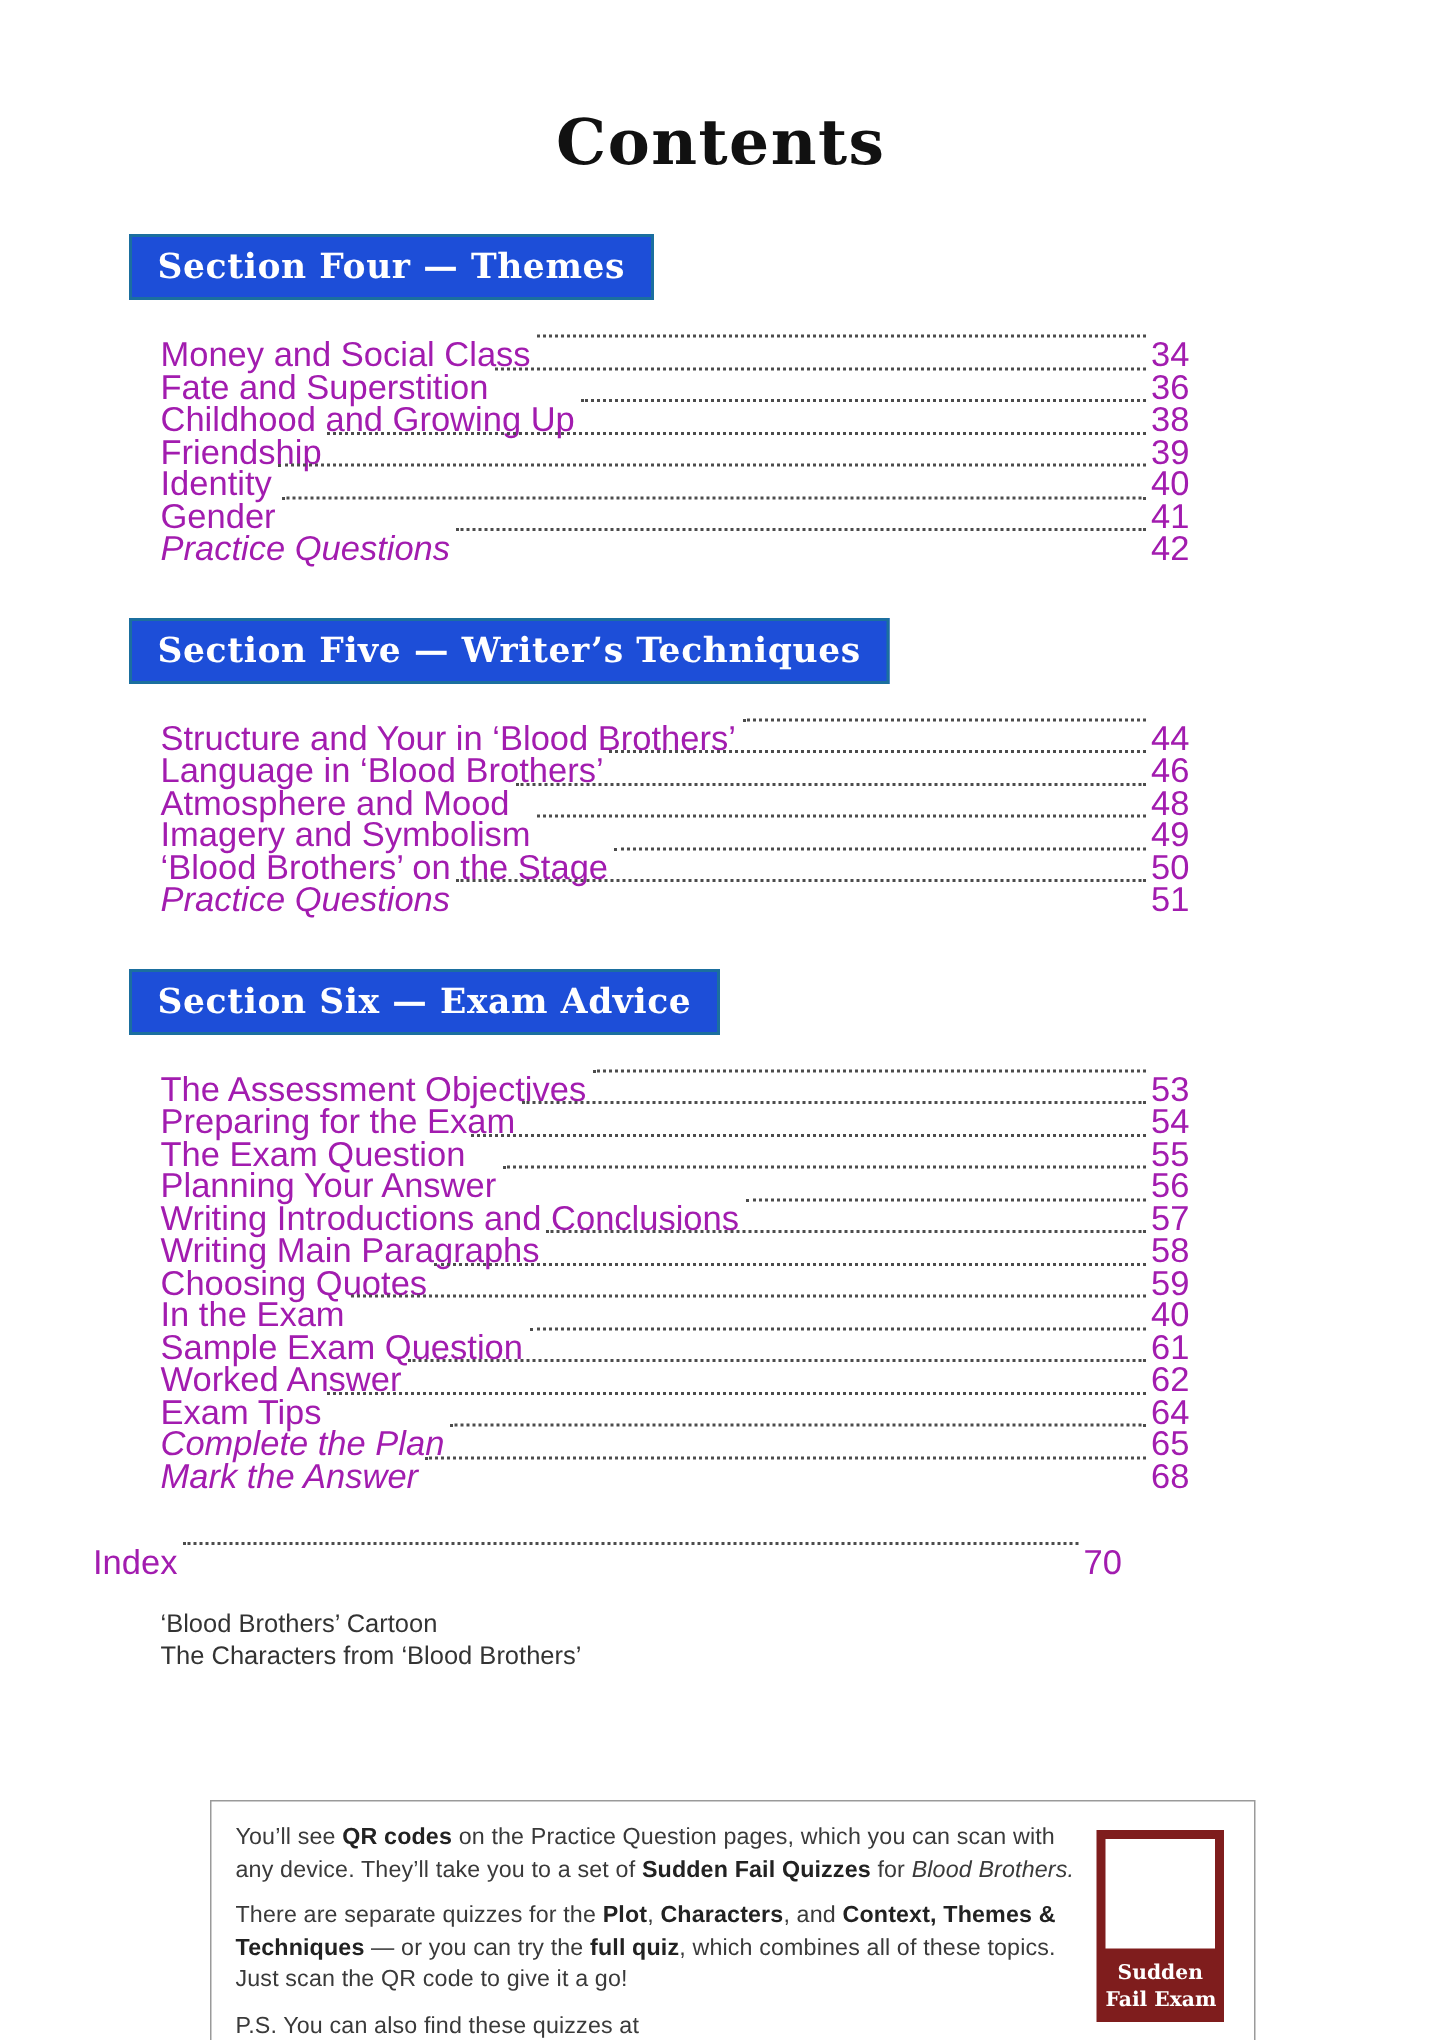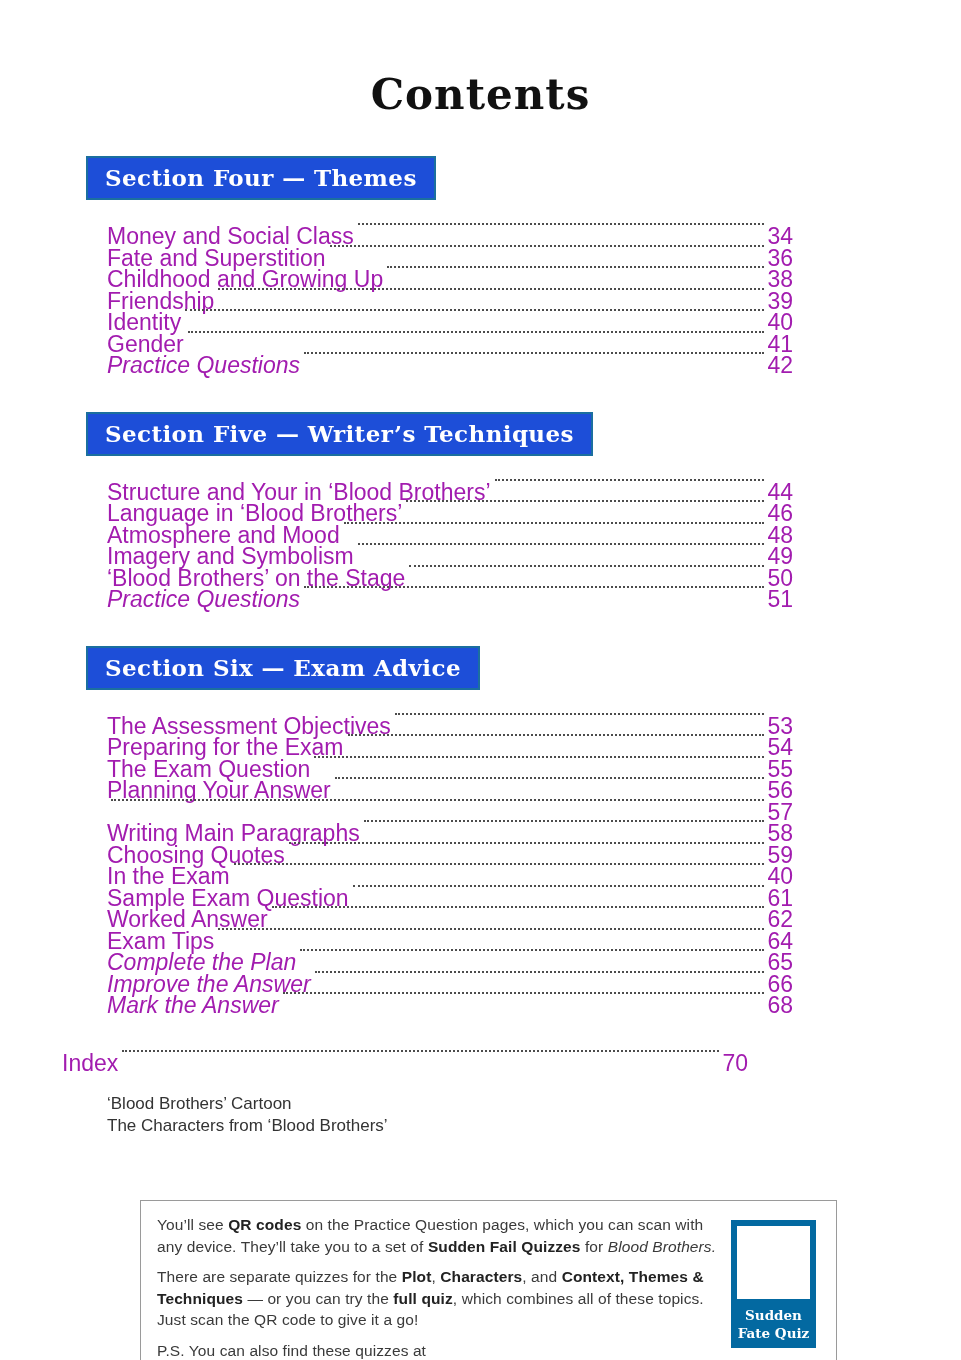--- a/index.html
+++ b/index.html
@@ -75,21 +75,21 @@
     margin-bottom: 9px;
     letter-spacing: 0.1px;
   }
   .note-p .b { font-weight: bold; color: #222; }
   .note-p .i { font-style: italic; }
   .qr-badge {
     margin-left: auto;
     margin-top: 6px;
     width: 85px;
     height: 128px;
-    background: #0369a1;
+    background: #7f1d1d;
     padding: 6px;
     flex: 0 0 auto;
   }
   .qr-square { width: 73px; height: 73px; background: #ffffff; }
   .qr-label {
     color: #ffffff;
     font-family: "DejaVu Serif", serif;
     font-weight: bold;
     font-size: 13.5px;
     text-align: center;
@@ -188,20 +188,21 @@
           <span class="lbl">The Exam Question</span>
           <span class="dots"></span>
           <span class="num">55</span>
         </div>
         <div class="entry">
           <span class="lbl">Planning Your Answer</span>
           <span class="dots"></span>
           <span class="num">56</span>
         </div>
         <div class="entry">
+          <span class="lbl">Writing Introductions and Conclusions</span>
           <span class="dots"></span>
           <span class="num">57</span>
         </div>
         <div class="entry">
           <span class="lbl">Writing Main Paragraphs</span>
           <span class="dots"></span>
           <span class="num">58</span>
         </div>
         <div class="entry">
           <span class="lbl">Choosing Quotes</span>
@@ -225,25 +226,20 @@
         </div>
         <div class="entry">
           <span class="lbl">Exam Tips</span>
           <span class="dots"></span>
           <span class="num">64</span>
         </div>
         <div class="entry it">
           <span class="lbl">Complete the Plan</span>
           <span class="dots"></span>
           <span class="num">65</span>
-        </div>
-        <div class="entry it">
-          <span class="lbl">Improve the Answer</span>
-          <span class="dots"></span>
-          <span class="num">66</span>
         </div>
         <div class="entry it">
           <span class="lbl">Mark the Answer</span>
           <span class="dots"></span>
           <span class="num">68</span>
         </div>
       </div></section>
   </div>
 
 <div class="index-row-host">
@@ -262,16 +258,16 @@
 <div class="note-box">
   <div class="note-text">
       <p class="note-p"><span>You’ll see </span><span class="b">QR codes</span><span> on the Practice Question pages, which you can scan with any device.  They’ll take you to a set of </span><span class="b">Sudden Fail Quizzes</span><span> for </span><span class="i">Blood Brothers.</span></p>
       <p class="note-p"><span>There are separate quizzes for the </span><span class="b">Plot</span><span>, </span><span class="b">Characters</span><span>, and </span><span class="b">Context, Themes &amp; Techniques</span><span> — or you can try the </span><span class="b">full quiz</span><span>, which combines all of these topics.  Just scan the QR code to give it a go!</span></p>
       <p class="note-p"><span>P.S. You can also find these quizzes at</span></p>
     </div>
   <div class="qr-badge">
     <div class="qr-square"></div>
     <div class="qr-label">
       <div>Sudden</div>
-      <div>Fate Quiz</div>
+      <div>Fail Exam</div>
     </div>
   </div>
 </div>
 
 </body></html>

